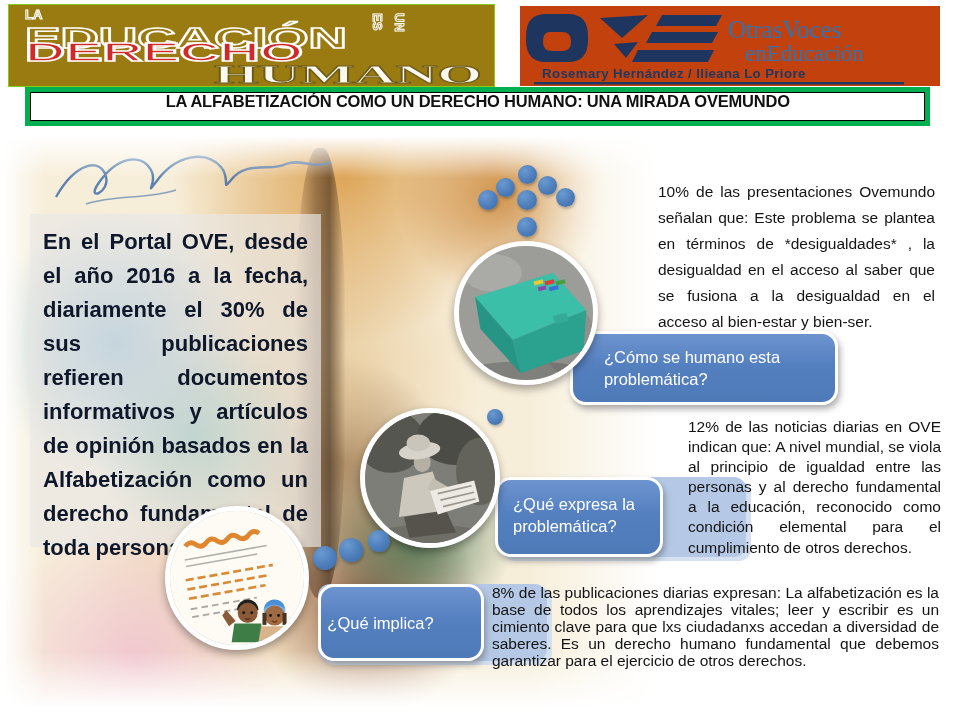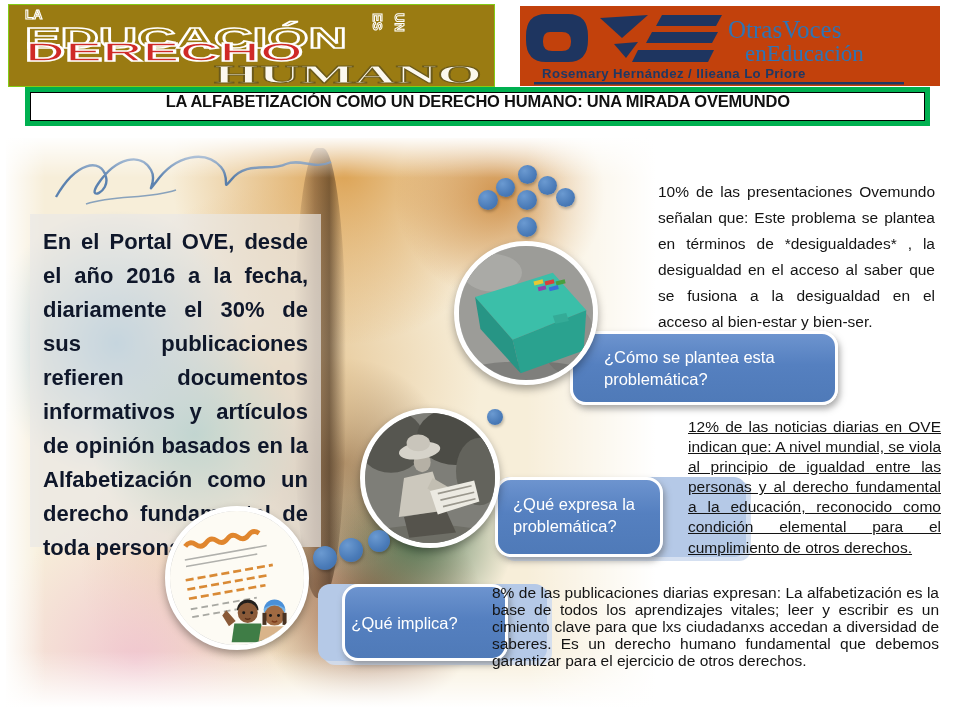--- a/index.html
+++ b/index.html
@@ -59,28 +59,28 @@
          box-shadow:5px 4px 0 rgba(208,221,240,.9);}
   .strip-2{left:498px;top:477px;width:248px;height:80px;}
   .strip-3{left:318px;top:584px;width:229px;height:77px;}
   .qbox{position:absolute;box-sizing:border-box;border:3px solid #fff;border-radius:16px;
         background:linear-gradient(#6d94cf,#5580c0 45%,#4f7ab8);
         box-shadow:2px 4px 6px rgba(90,90,90,.5);
         color:#fff;display:flex;flex-direction:column;justify-content:center;z-index:3;}
   .qbox span{font-size:16.5px;line-height:22px;}
   .q1{left:570px;top:331px;width:268px;height:74px;padding:0 20px 0 31px;}
   .q2{left:495px;top:477px;width:168px;height:80px;padding:0 8px 4px 15px;}
-  .q3{left:318px;top:584px;width:166px;height:77px;padding:0 53px 0 12px;align-items:center;margin-left:24px;}
+  .q3{left:318px;top:584px;width:166px;height:77px;padding:0 53px 0 12px;align-items:center;}
   .q3 span{white-space:nowrap;}
 
   
   .answer{position:absolute;margin:0;font-size:15.5px;color:#141414;
           text-align:justify;text-align-last:left;z-index:5;}
   .a1{left:658px;top:179px;width:277px;line-height:26px;}
-  .a2{left:688px;top:417px;width:253px;line-height:20.1px;text-decoration:underline;}
+  .a2{left:688px;top:417px;width:253px;line-height:20.1px;}
   .a3{left:492px;top:584px;width:447px;line-height:17px;}
 
   
   .dot{position:absolute;border-radius:50%;z-index:6;
        background:radial-gradient(circle at 35% 30%, #6b9ad1, #4a7bb8 60%, #3c6aa6);
        box-shadow:1px 2px 3px rgba(0,0,0,.25);}
 </style>
 </head>
 <body>
 
@@ -158,21 +158,21 @@
         <rect x="56" y="24" width="7" height="3" fill="#e8c832"></rect>
         <rect x="64" y="26" width="7" height="3" fill="#d8413a"></rect>
         <rect x="72" y="28" width="7" height="3" fill="#4a9e3f"></rect>
         <rect x="66" y="31" width="7" height="3" fill="#3a6fd8"></rect>
         <rect x="58" y="29" width="6" height="3" fill="#8e44ad"></rect>
       </g>
       <polygon points="70,52 80,50 82,56 72,58" fill="#34ab97"></polygon>
     </svg>
   </div>
   <div class="qbox q1">
-    <span>¿Cómo se plantea esta problemática?</span>
+    <span>¿Cómo se humano esta problemática?</span>
   </div>
   <p class="answer a1">10% de las presentaciones Ovemundo señalan que: Este problema se plantea en términos de *desigualdades* , la desigualdad en el acceso al saber que se fusiona a la desigualdad en el acceso al bien-estar y bien-ser.</p>
 
   <div class="strip strip-2"></div>
   <div class="photo-circle c-man">
     <svg viewBox="0 0 100 100">
       <rect width="100" height="100" fill="#7e7e78"></rect>
       <ellipse cx="20" cy="22" rx="26" ry="24" fill="#565650"></ellipse>
       <ellipse cx="70" cy="18" rx="30" ry="22" fill="#4c4c46"></ellipse>
       <ellipse cx="88" cy="45" rx="18" ry="26" fill="#63635c"></ellipse>

